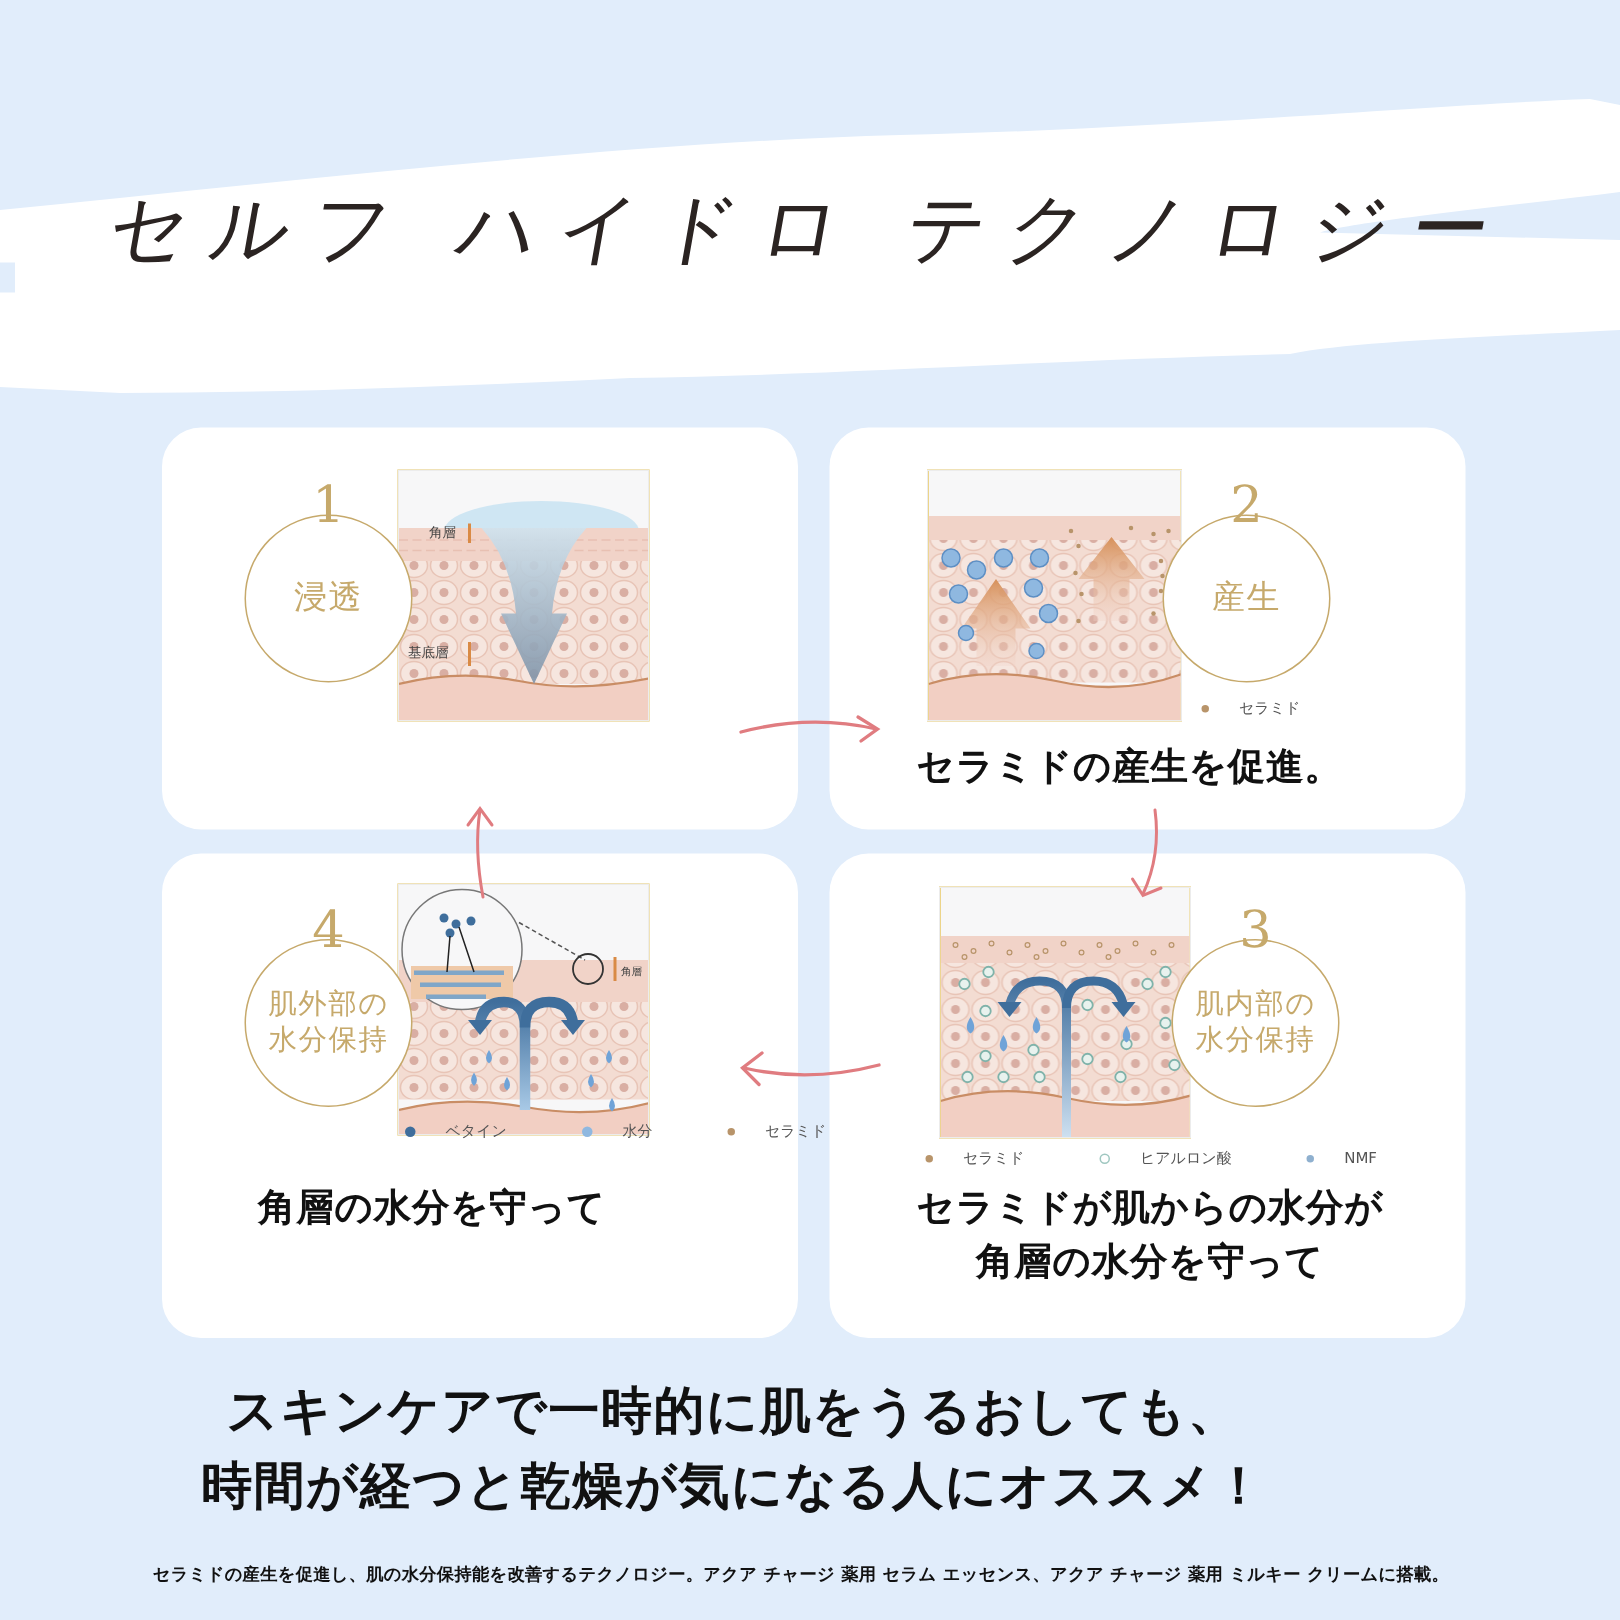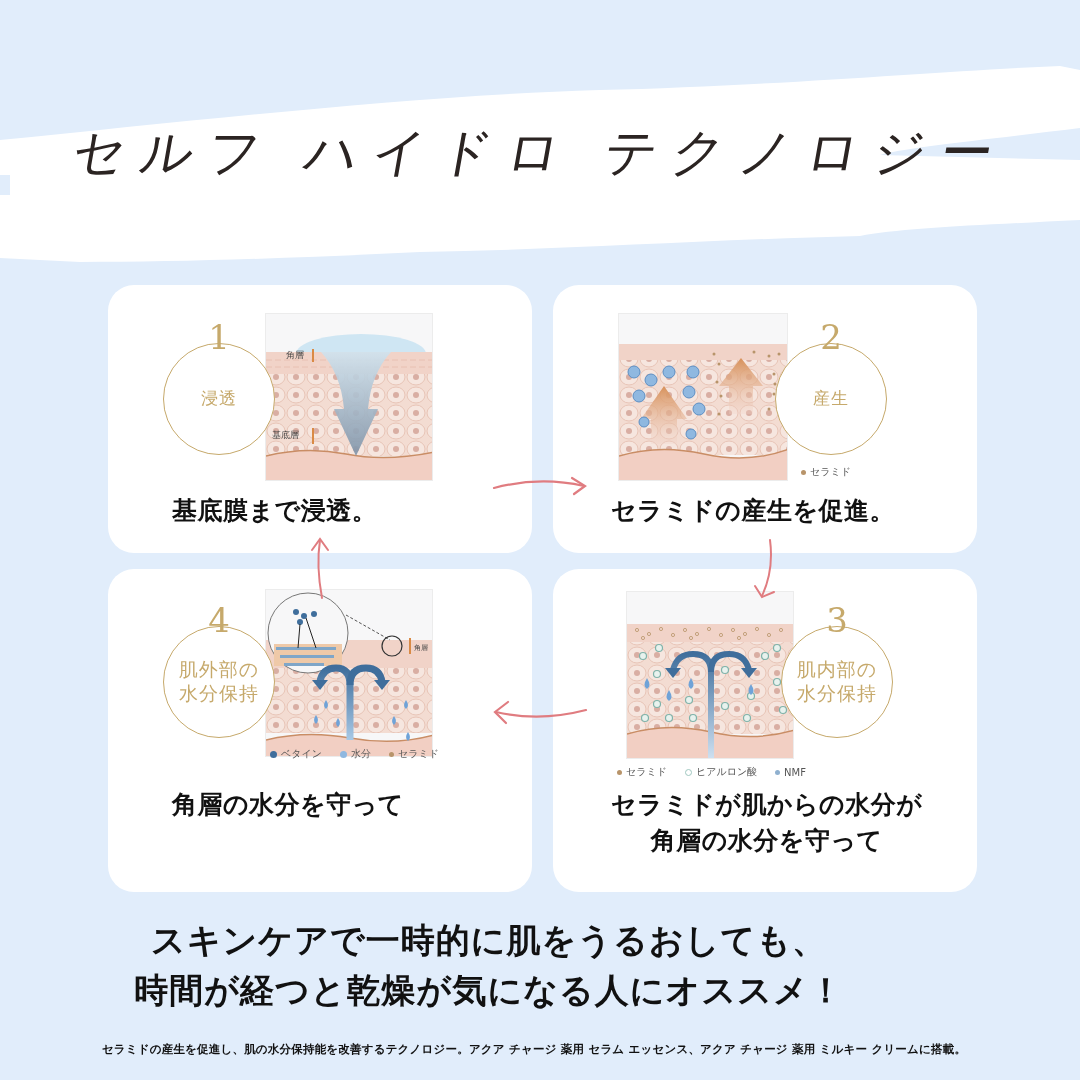--- a/index.html
+++ b/index.html
@@ -34,34 +34,34 @@
     flex-direction: column;
   }
   .badge .num {
     position: absolute; top: -24px; left: 0; width: 100%; text-align: center;
     font-family: "DejaVu Serif", "Liberation Serif", serif;
     font-size: 34px; color: #c6a96b; line-height: 1;
     background: transparent;
   }
   .badge .lbl {
     font-family: "DejaVu Serif", "Liberation Serif", serif;
-    color: #c6a96b; font-size: 17px; text-align: center; line-height: 1.25;
+    color: #c6a96b; font-size: 22px; text-align: center; line-height: 1.25;
     letter-spacing: 1px;
   }
   .badge .lbl.small { font-size: 19px; }
 
   .illus {
     position: absolute; overflow: hidden; background: #eab308;
     border: 1px solid #ececec;
   }
   .illus svg { display: block; }
 
   .legend {
     position: absolute; font-size: 10px; color: #555; white-space: nowrap;
-    display: flex; align-items: center; gap: 4px;
+    display: flex; align-items: center; gap: 20px;
   }
   .legend .sw { display: inline-block; width: 7px; height: 7px; border-radius: 50%; }
   .legend .sep { width: 10px; display: inline-block; }
 
   .caption {
     position: absolute; font-size: 25px; font-weight: bold; color: #111;
     line-height: 1.45; letter-spacing: 0.5px;
   }
 
   .arrow { position: absolute; }
@@ -111,23 +111,20 @@
       <path d="M55 38 Q 75 60 78 95 L 68 95 L 90 142 L 112 95 L 102 95 Q 105 60 125 38 Z" fill="url(#g1)" opacity="0.9"></path>
       <text x="20" y="44" font-size="9" fill="#444" font-family="DejaVu Sans, sans-serif">角層</text>
       <line x1="47" y1="35" x2="47" y2="48" stroke="#d98a45" stroke-width="2"></line>
       <text x="6" y="124" font-size="9" fill="#444" font-family="DejaVu Sans, sans-serif">基底層</text>
       <line x1="47" y1="114" x2="47" y2="130" stroke="#d98a45" stroke-width="2"></line>
     </svg>
   </div>
   <div class="badge" style="left:55px; top:58px;">
     <div class="num">1</div>
     <div class="lbl">浸透</div>
-  </div>
-  <div class="caption" style="left:64px; top:208px;">
-    <div>基底膜まで浸透。</div>
   </div>
 </div>
 
 <div class="card c2">
   <div class="illus" style="left:65px; top:28px; width:170px; height:168px;">
     <svg width="170" height="168" viewBox="0 0 170 168">
       <defs>
         <linearGradient id="og" x1="0" y1="0" x2="0" y2="1">
           <stop offset="0" stop-color="#d7915a"></stop>
           <stop offset="1" stop-color="#f1d3c8" stop-opacity="0.3"></stop>

